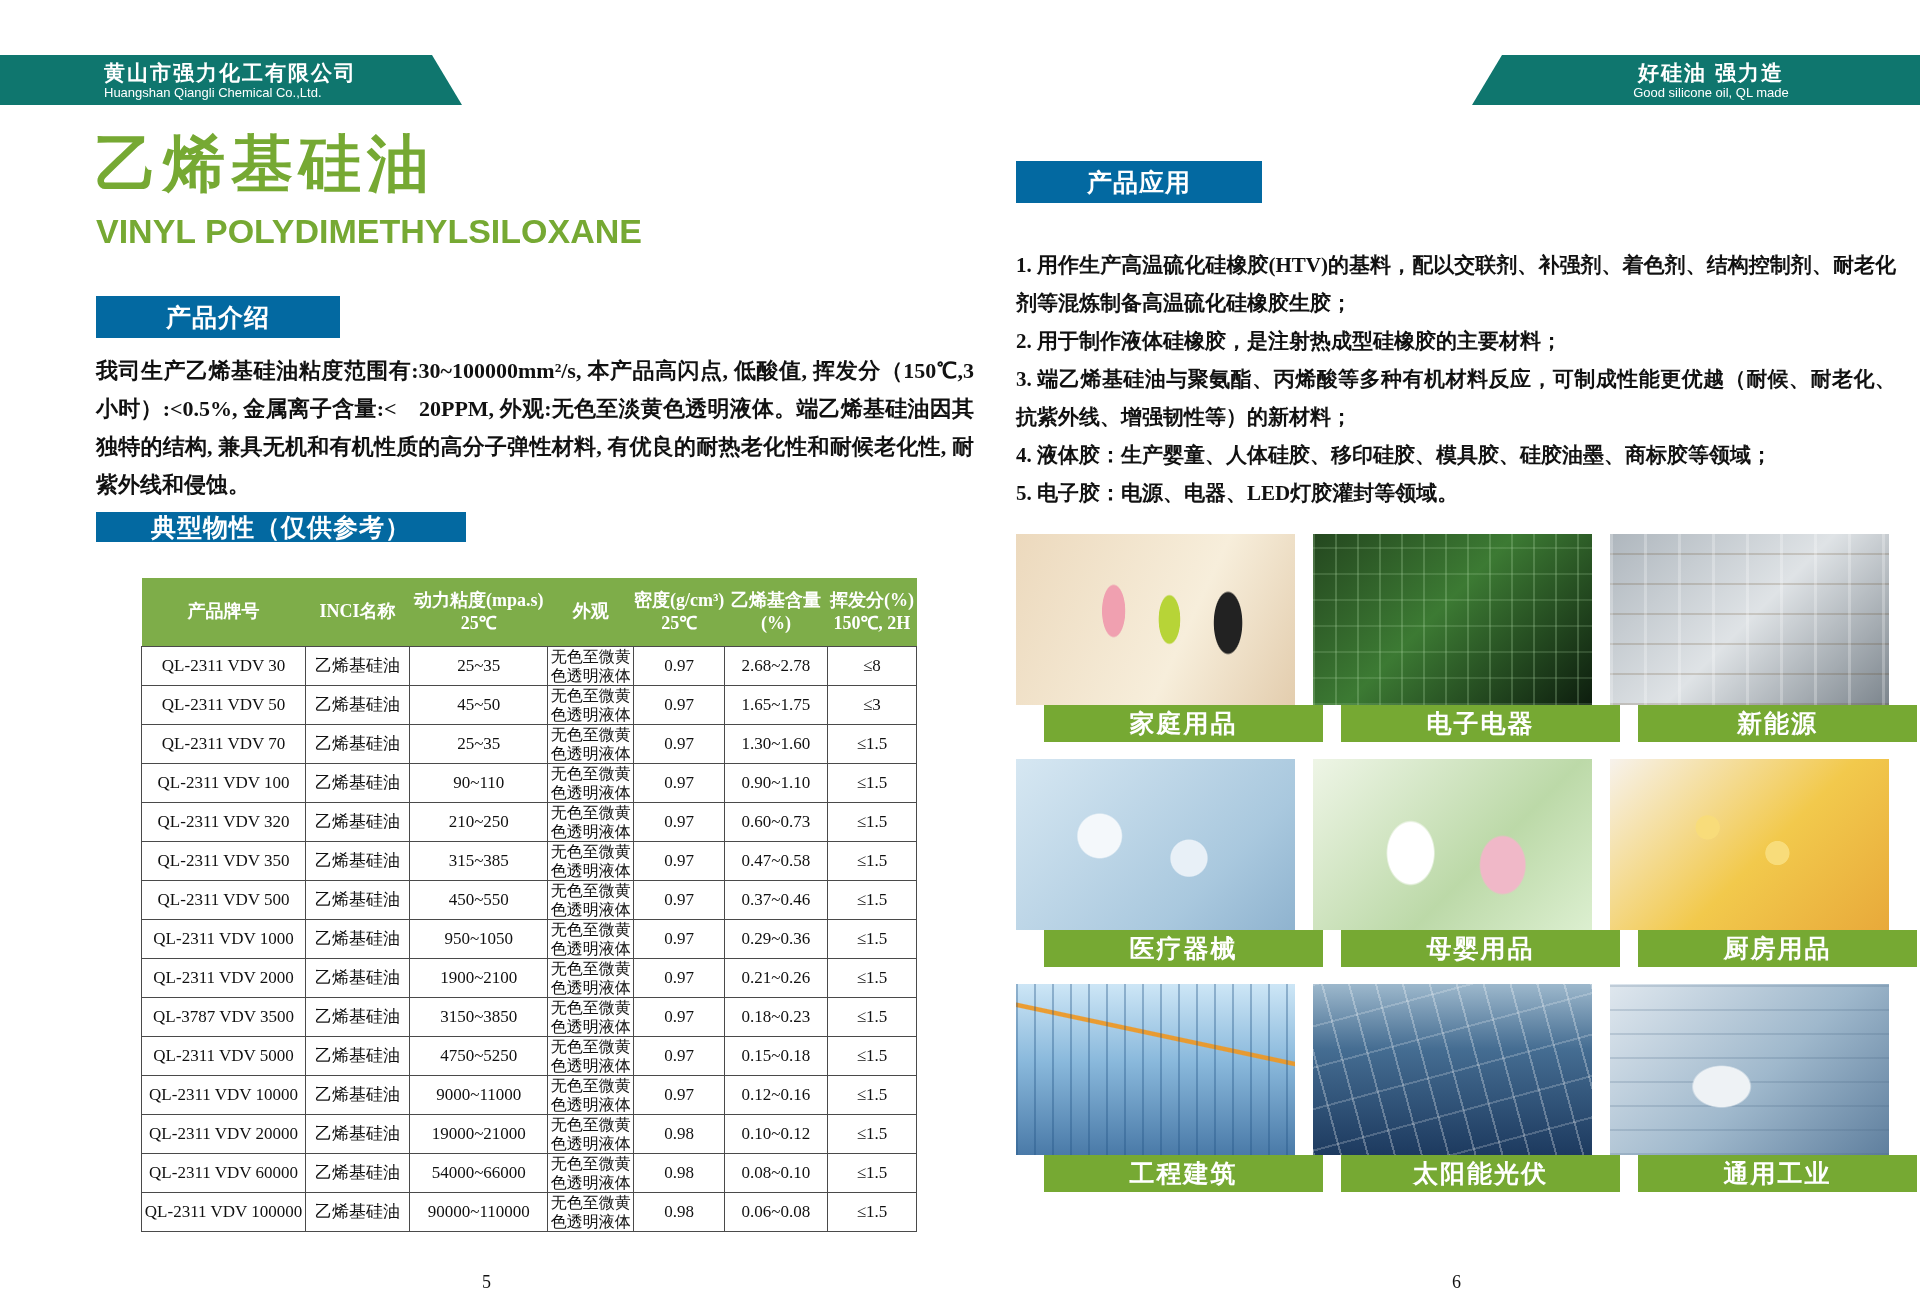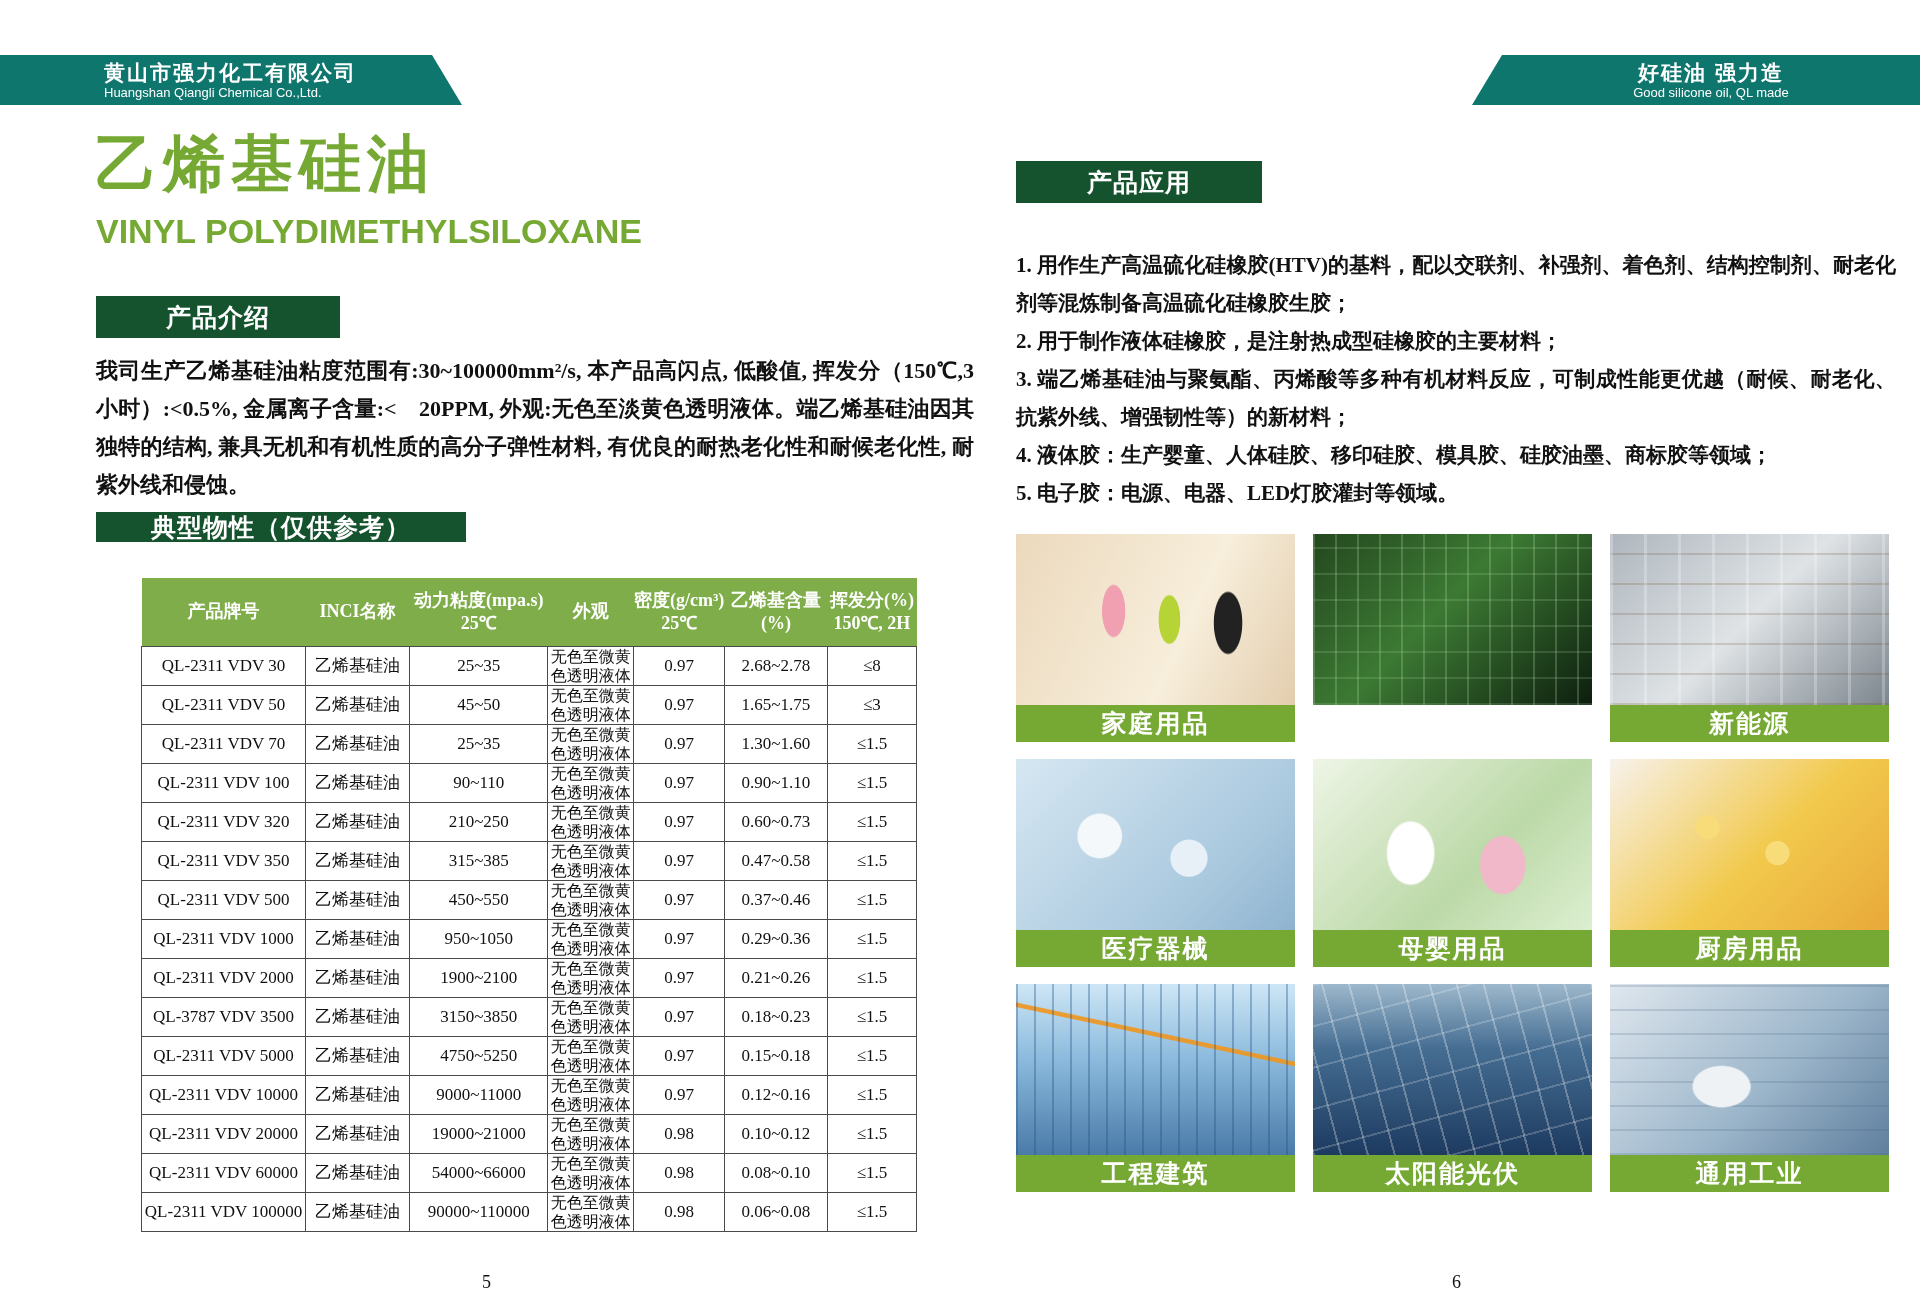--- a/index.html
+++ b/index.html
@@ -14,21 +14,21 @@
                   display:flex; flex-direction:column; justify-content:center; align-items:center; padding-left:30px; }
   .banner .cn { font-size:21px; font-weight:bold; letter-spacing:2px; line-height:24px; }
   .banner .en { font-size:13px; line-height:15px; }
 
   
   .title-cn { position:absolute; left:95px; top:122px; font-size:62px; font-weight:bold;
               color:#76A933; letter-spacing:6px; }
   .title-en { position:absolute; left:96px; top:212px; font-size:34px; font-weight:bold;
               color:#76A933; letter-spacing:0px; }
 
-  .section-box { position:absolute; background:#14532d; color:#fff; font-weight:bold;
+  .section-box { position:absolute; background:#0369a1; color:#fff; font-weight:bold;
                  display:flex; align-items:center; justify-content:center; font-size:25px; letter-spacing:1px; }
   .box-intro   { left:96px; top:296px; width:244px; height:42px; }
   .box-props   { left:96px; top:512px; width:370px; height:30px; }
   .box-apps    { left:1016px; top:161px; width:246px; height:42px; }
 
   .intro-text { position:absolute; left:96px; top:352px; width:878px;
                 font-family:"Liberation Serif", serif; font-weight:bold;
                 font-size:22px; line-height:38px; color:#111; text-align:justify; }
 
   
@@ -47,21 +47,21 @@
                font-family:"Liberation Serif", serif; font-weight:bold;
                font-size:21px; line-height:38px; color:#111; }
   .apps-list p { text-align:justify; }
 
   
   .cat-grid { position:absolute; left:1016px; top:534px; width:873px;
               display:grid; grid-template-columns:repeat(3, 279px); column-gap:18px; row-gap:17px; }
   .cat-card { width:279px; height:208px; display:flex; flex-direction:column; }
   .cat-img  { width:100%; height:171px; }
   .cat-label { width:100%; height:37px; background:#76A933; color:#fff; font-size:25px;
-               font-weight:bold; letter-spacing:2px; display:flex; align-items:center; justify-content:center; }
+               font-weight:bold; letter-spacing:2px; display:flex; align-items:center; justify-content:center;margin-left:28px; }
 
   
   .ph-home { background:
       radial-gradient(40px 90px at 35% 45%, #f0a0b0 0 28%, transparent 30%),
       radial-gradient(40px 90px at 55% 50%, #b7d437 0 26%, transparent 28%),
       radial-gradient(46px 100px at 76% 52%, #222 0 30%, transparent 32%),
       linear-gradient(115deg, #ecd9bd, #f7eedb 60%, #e3cdae); }
   .ph-electronics { background:
       repeating-linear-gradient(90deg, rgba(180,220,170,.25) 0 2px, transparent 2px 22px),
       repeating-linear-gradient(0deg, rgba(180,220,170,.18) 0 2px, transparent 2px 26px),
@@ -294,20 +294,21 @@
   <p>5. 电子胶：电源、电器、LED灯胶灌封等领域。</p>
 </div>
 
 <div class="cat-grid">
     <div class="cat-card">
       <div class="cat-img ph-home"></div>
       <div class="cat-label">家庭用品</div>
     </div>
     <div class="cat-card">
       <div class="cat-img ph-electronics"></div>
+      <div class="cat-label">电子电器</div>
     </div>
     <div class="cat-card">
       <div class="cat-img ph-energy"></div>
       <div class="cat-label">新能源</div>
     </div>
     <div class="cat-card">
       <div class="cat-img ph-medical"></div>
       <div class="cat-label">医疗器械</div>
     </div>
     <div class="cat-card">

